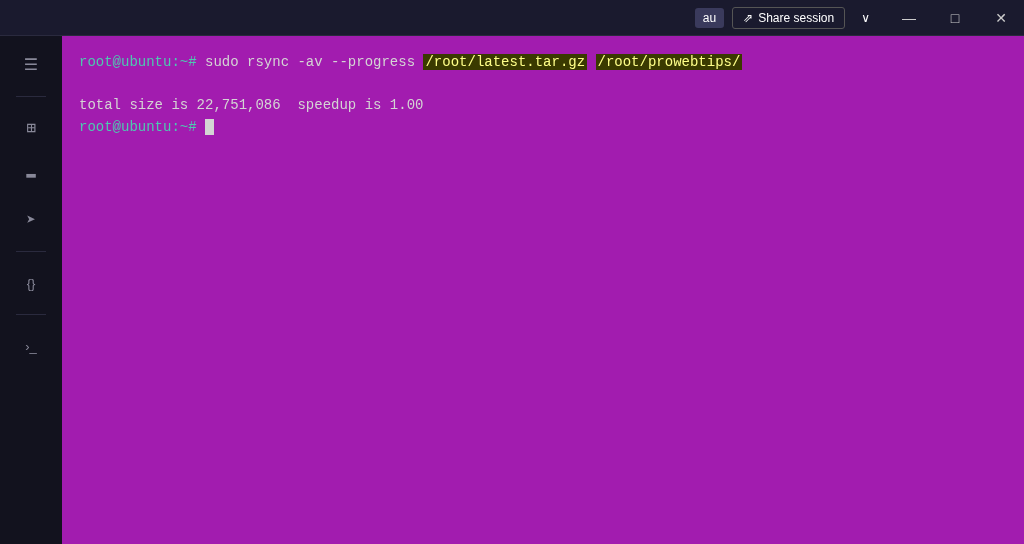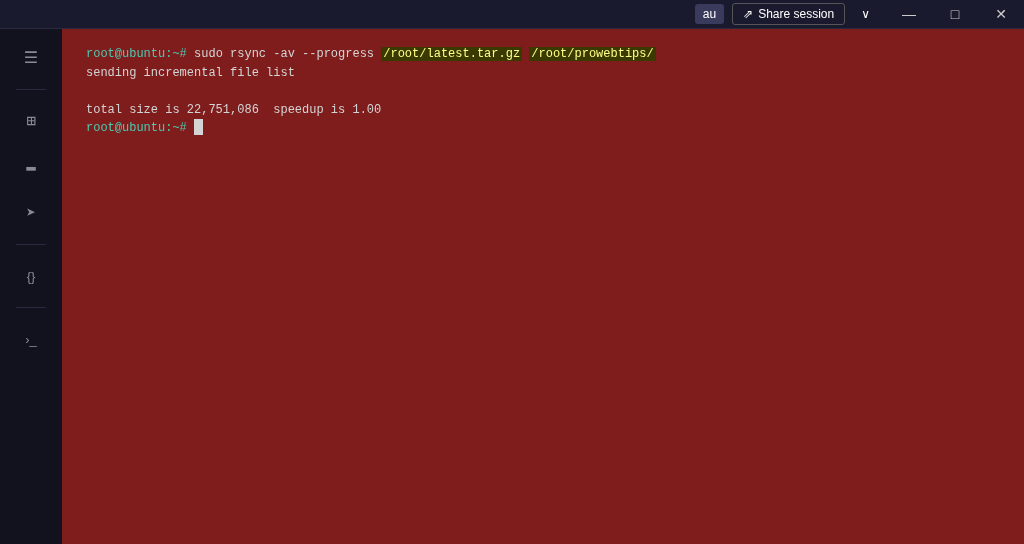--- a/index.html
+++ b/index.html
@@ -9,21 +9,21 @@
       height: 544px;
       background: #1a1a2e;
       font-family: 'Courier New', Courier, monospace;
       overflow: hidden;
       display: flex;
       flex-direction: column;
     }
 
     
     .titlebar {
-      height: 29px;
+      height: 36px;
       background: #1a1a2e;
       display: flex;
       align-items: center;
       justify-content: flex-end;
       padding: 0 0 0 0;
       flex-shrink: 0;
       border-bottom: 1px solid #2a2a3e;
       position: relative;
     }
 
@@ -114,24 +114,24 @@
     .sidebar-divider {
       width: 30px;
       height: 1px;
       background: #2a2a3e;
       margin: 4px 0;
     }
 
     
     .terminal {
       flex: 1;
-      background: #7f1d1d;
-      padding: 16px 24px;
+      background: #a21caf;
+      padding: 16px 17px;
       overflow-y: auto;
-      font-size: 12px;
+      font-size: 14px;
       line-height: 1.55;
       color: #d4d4d4;
     }
 
     .cmd-line {
       color: #d4d4d4;
     }
 
     .cmd-prompt {
       color: #4ec9b0;
@@ -223,21 +223,20 @@
     </div>
   </div>
 
   <div class="terminal">
 
     <div class="cmd-line">
       <span class="cmd-prompt">root@ubuntu:~#</span>
       <span class="cmd-text"> sudo rsync -av --progress </span><span class="cmd-highlight">/root/latest.tar.gz</span><span class="cmd-text">  </span><span class="cmd-highlight">/root/prowebtips/</span>
     </div>
 
-    <div class="output-line">sending incremental file list</div>
     <div class="output-line">&nbsp;</div>
     <div class="output-line">total size is 22,751,086 &nbsp;speedup is 1.00</div>
 
     <div class="cmd-line">
       <span class="cmd-prompt">root@ubuntu:~#</span>
       <span> </span><span class="cursor"></span>
     </div>
 
   </div>
 

